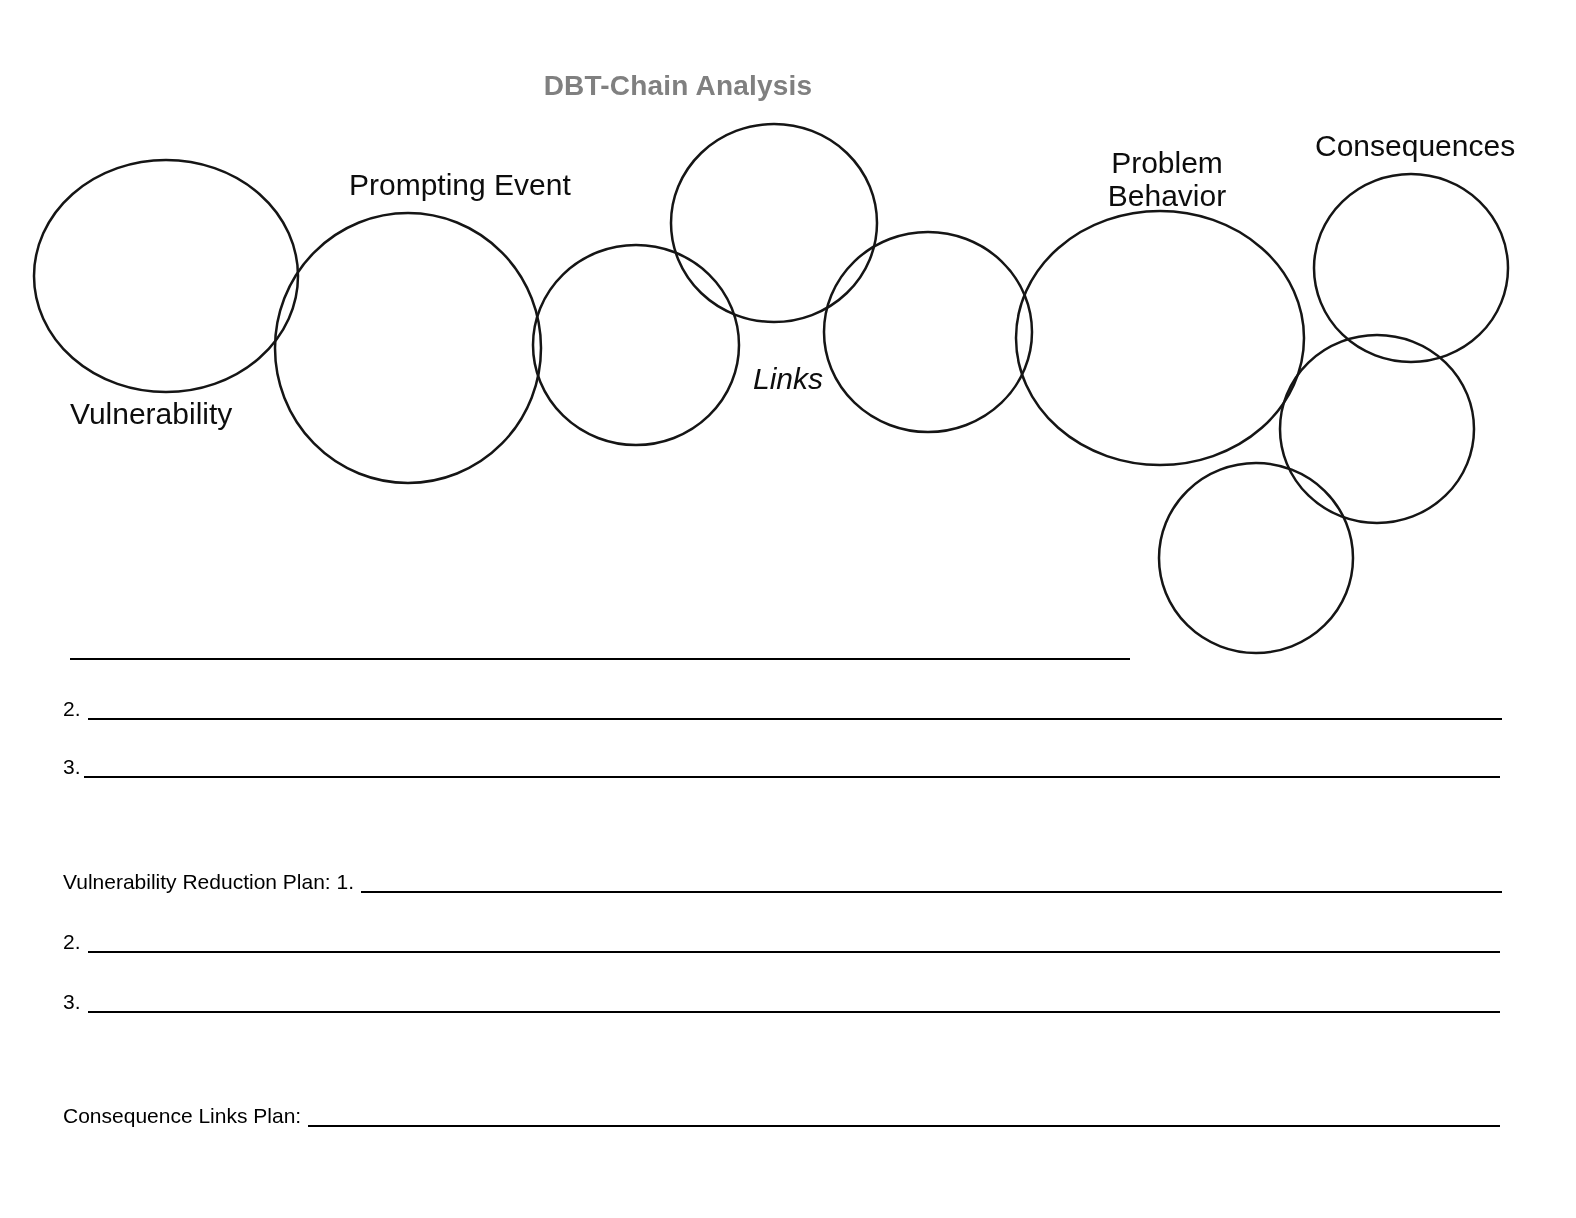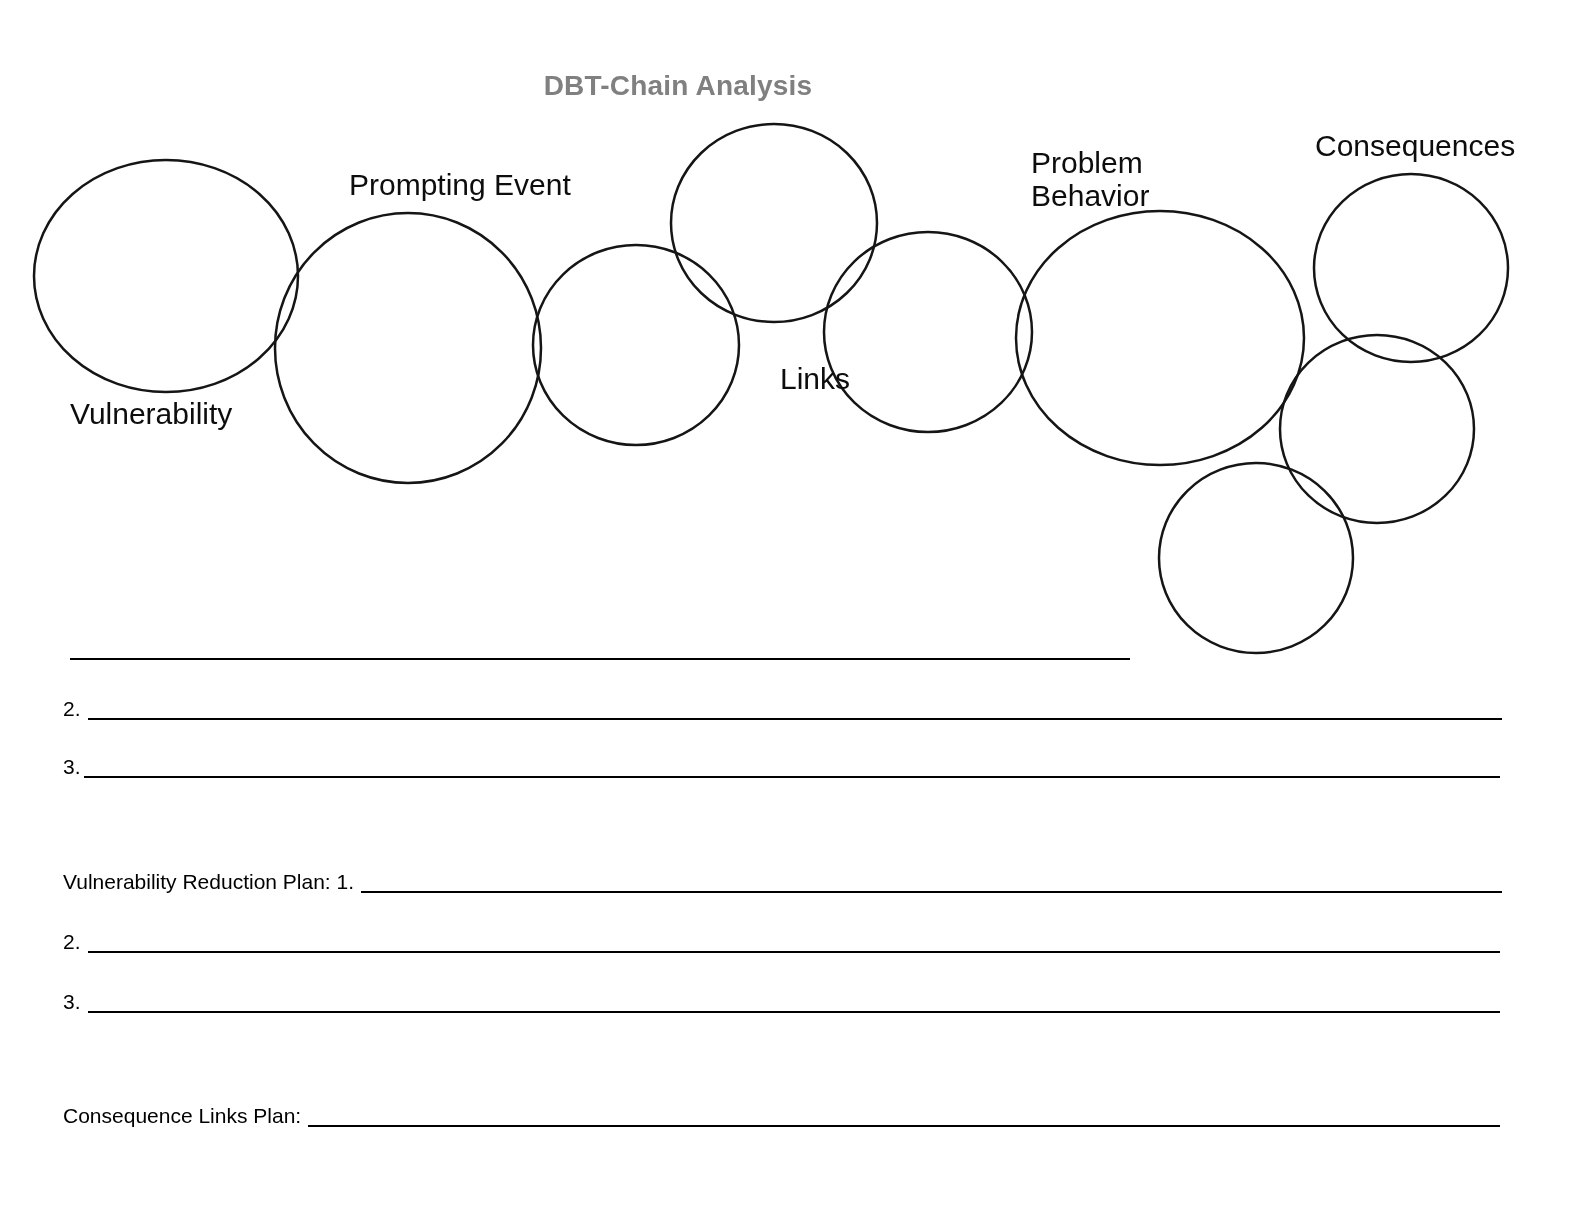--- a/index.html
+++ b/index.html
@@ -10,22 +10,22 @@
   #diagram-svg{position:absolute;left:0;top:0;}
   .page-title{
     position:absolute;left:0;top:70px;width:1356px;text-align:center;
     font-size:28px;font-weight:bold;color:#808080;letter-spacing:0.2px;
   }
   .circle-label{
     position:absolute;font-size:30px;color:#0d0d0d;white-space:pre-line;
   }
   .lab-prompting{left:313px;top:168px;margin-left:36px;}
   .lab-vulnerability{left:70px;top:397px;}
-  .lab-links{left:780px;top:362px;}
-  .lab-problem{left:1031px;top:146px;width:200px;line-height:33px;}
+  .lab-links{left:753px;top:362px;font-style:italic;}
+  .lab-problem{left:1067px;top:146px;width:200px;text-align:center;line-height:33px;}
   .lab-consequences{left:1315px;top:129px;width:200px;text-align:center;}
   .row{
     position:absolute;display:flex;align-items:flex-end;height:23px;
     font-size:21px;line-height:23px;white-space:nowrap;
   }
   .row .lbl{flex:0 0 auto;}
   .row .blank{
     flex:1 1 auto;border-bottom:2px solid #000;height:21px;margin-left:7px;
     min-width:20px;
   }

